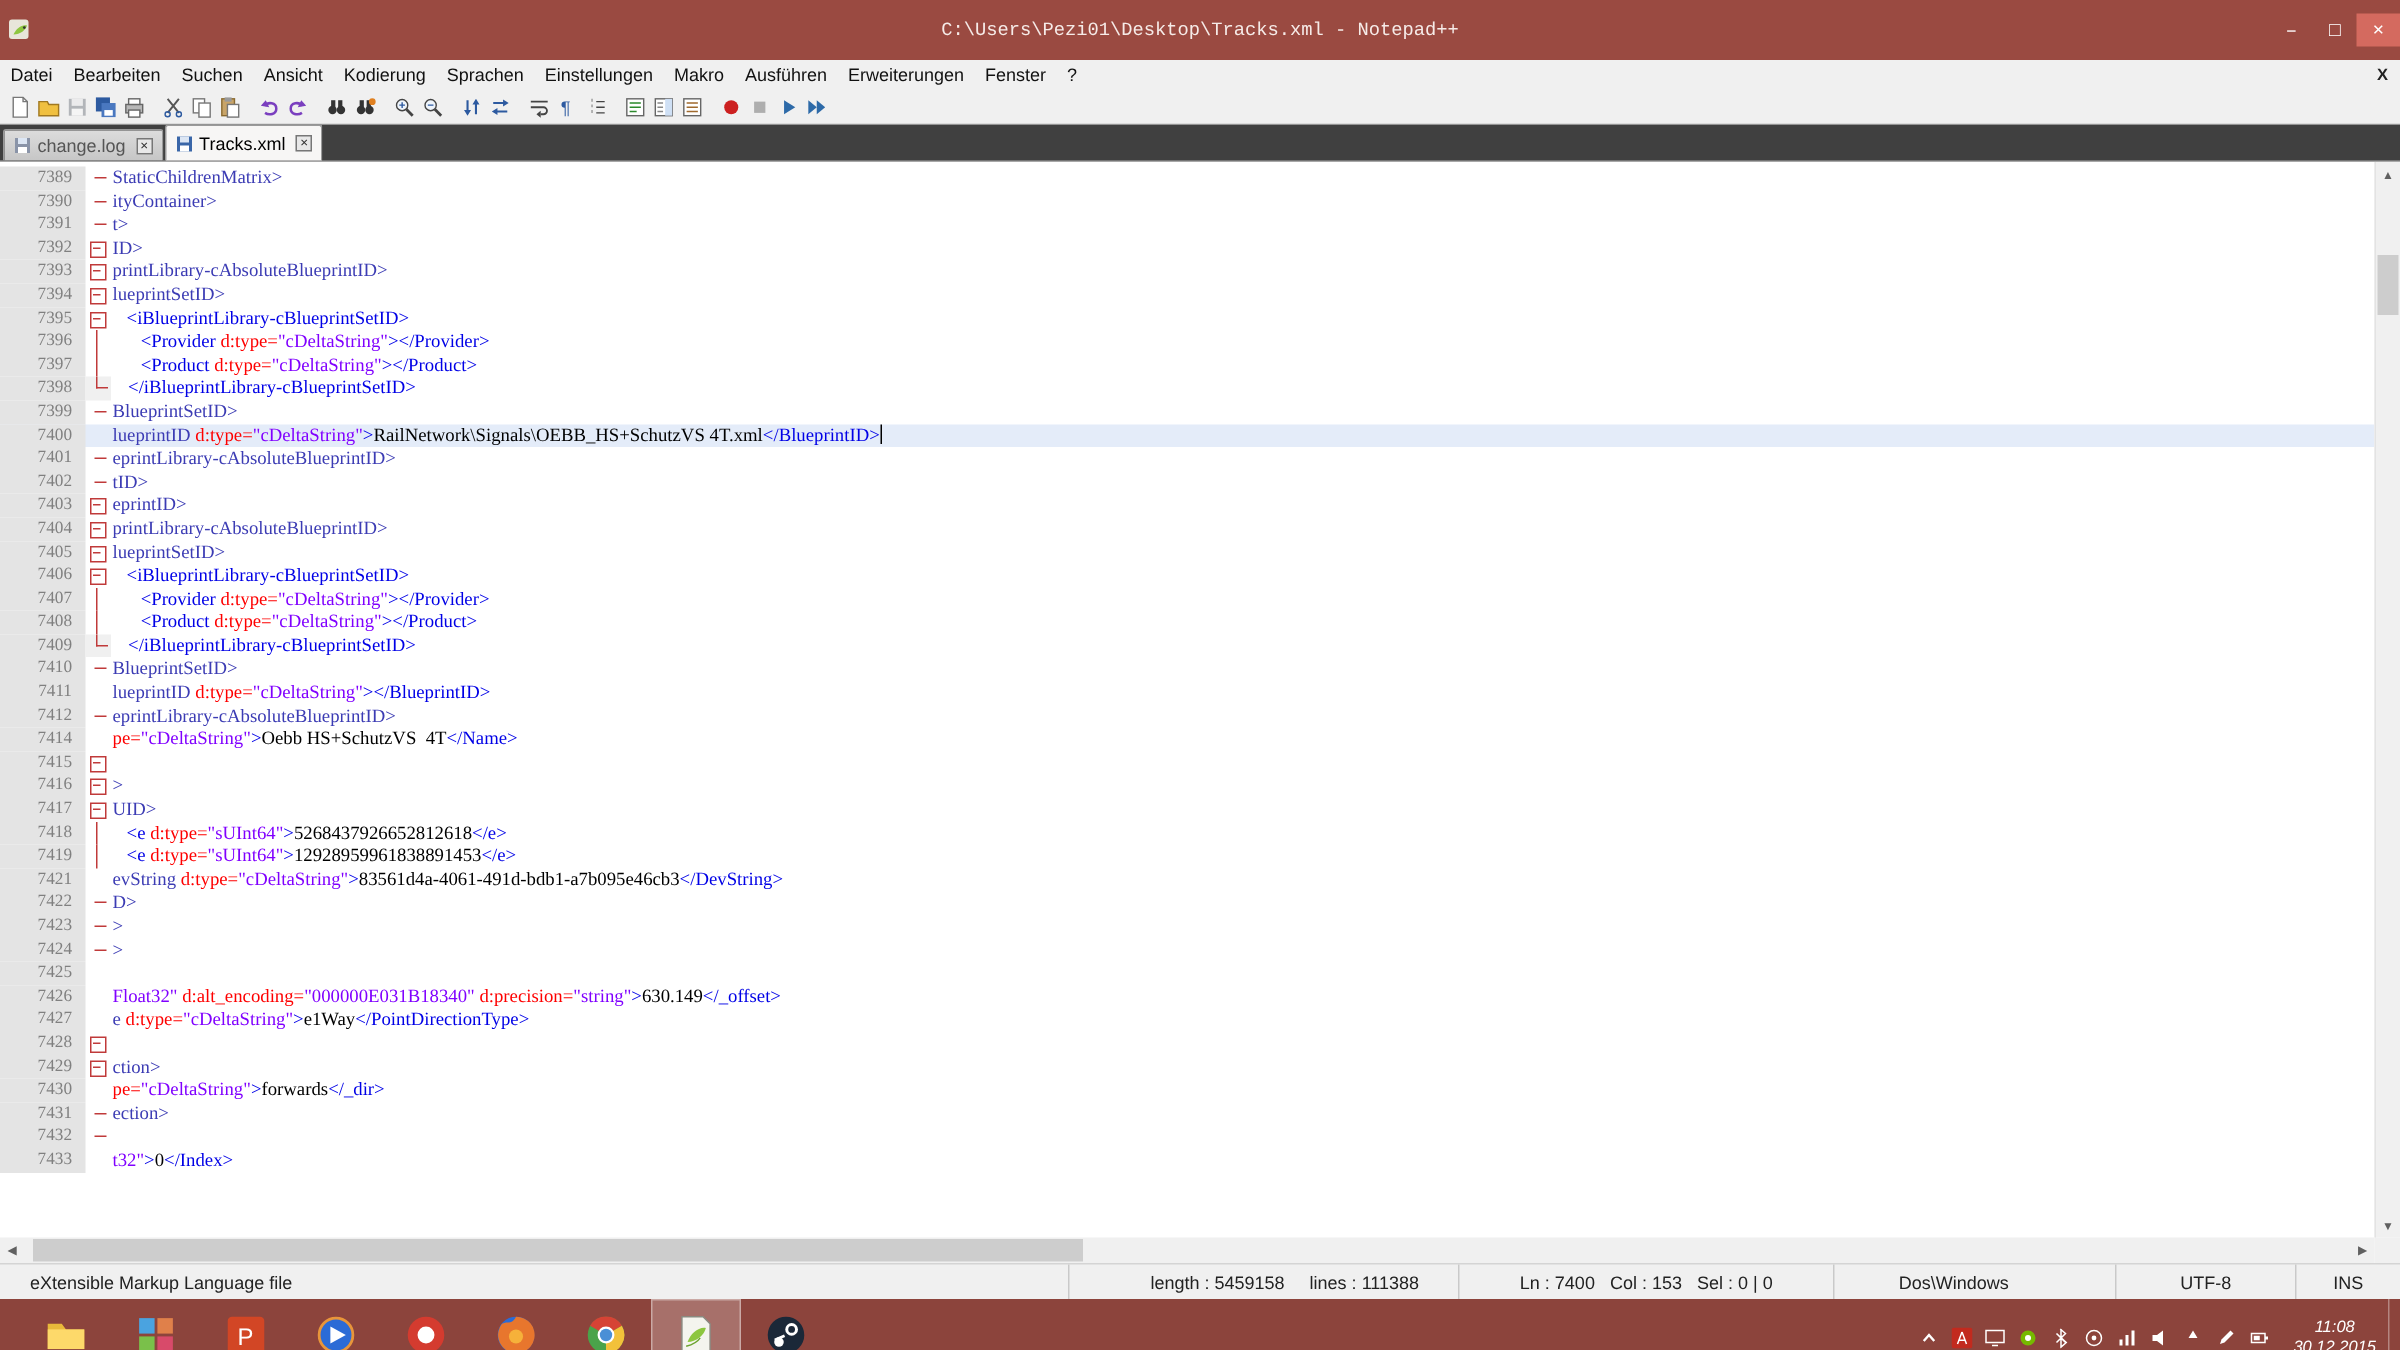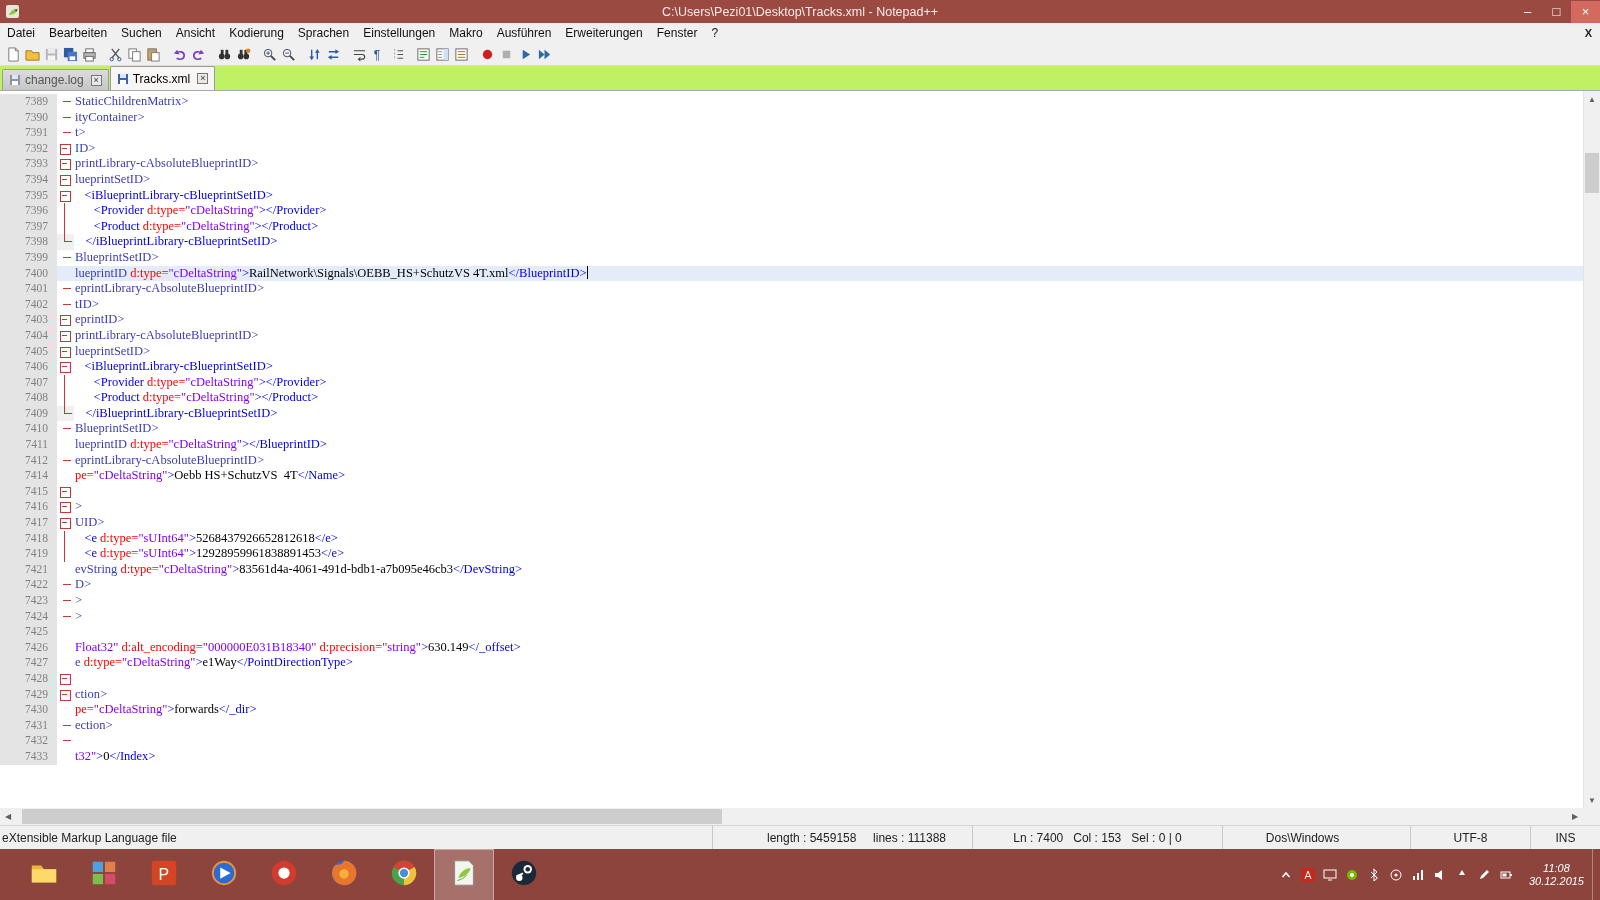--- a/index.html
+++ b/index.html
@@ -1,41 +1,41 @@
 <!DOCTYPE html>
 <html style="--titlebar_bg: #9a4a41; --taskbar_bg: #8c443c; --close_button_bg: #d46a5f; --menubar_bg: #f0f0f0; --current_line_bg: #e4ecf9; --margin_bg: #e4e4e4; --margin_fg: #808080; --fold_mark: #c03a3a; --syntax_tag: #0000e6; --syntax_fragment: #3c3cb4; --syntax_attribute: #fe0000; --syntax_string: #8000ff; --syntax_text: #000000;"><head>
 <meta charset="utf-8">
 <style>
   * { box-sizing: border-box; margin: 0; padding: 0; }
   html,body { width:1600px; height:900px; overflow:hidden; }
   body { font-family:"Liberation Sans", sans-serif; background:#fff; position:relative; }
 
   
-  .titlebar { height:23px; background:var(--titlebar_bg); display:flex; align-items:center; position:relative; }
+  .titlebar { height:40px; background:var(--titlebar_bg); display:flex; align-items:center; position:relative;font-family:Liberation Mono, monospace; }
   .tb-appicon { width:16px; height:16px; margin-left:5px; z-index:2; }
   .tb-appicon svg { width:16px; height:16px; }
   .tb-title { position:absolute; left:0; right:0; text-align:center; color:#f6ebe8; font-size:12.5px; pointer-events:none; }
   .winbtns { display:flex; margin-left:auto; z-index:2; }
   .winbtn { width:29px; height:22px; display:flex; align-items:center; justify-content:center; color:#fff; font-size:13px; }
   .winbtn.close { background:var(--close_button_bg); }
 
   
   .menubar { height:20px; background:var(--menubar_bg); display:flex; align-items:center; font-size:12px; color:#111; }
   .menu-item { padding:2px 7px; }
   .menubar-close { margin-left:auto; margin-right:8px; font-size:11px; color:#222; font-weight:bold; }
 
   
   .toolbar { height:23px; background:var(--menubar_bg); border-bottom:1px solid #dcdcdc; display:flex; align-items:center; padding-left:4px; }
   .tbgroup { display:flex; align-items:center; margin-right:7px; }
   .tool { width:19px; height:19px; display:flex; align-items:center; justify-content:center; }
   .tool svg { width:15px; height:15px; }
   .tool.disabled { opacity:.38; filter:grayscale(85%); }
 
   
-  .tabbar { height:25px; background:#bef264; display:flex; align-items:flex-end; padding-left:2px; border-bottom:1px solid #a8a8a8; }
+  .tabbar { height:25px; background:#404040; display:flex; align-items:flex-end; padding-left:2px; border-bottom:1px solid #a8a8a8; }
   .tab { height:21px; display:flex; align-items:center; padding:0 6px; border:1px solid #9a9a9a; border-bottom:none;
          background:linear-gradient(#dcdcdc,#c6c6c6); margin-right:1px; font-size:12px; color:#555; border-radius:2px 2px 0 0; }
   .tab.active { background:#f7f6f5; color:#000; height:24px; }
   .tab .ticon { width:12px; height:12px; margin-right:4px; }
   .tab .ticon svg { width:12px; height:12px; }
   .tab .tclose { margin-left:7px; font-size:9px; border:1px solid #777; width:11px; height:11px; line-height:9px; text-align:center; color:#333; background:#e8e8e8; }
 
   
   .main { height:717px; display:flex; }
   .editor { flex:1; background:#fff; padding-top:3px; overflow:hidden; }
@@ -66,21 +66,21 @@
   .hrow { height:17px; display:flex; }
   .hscroll { width:1583px; background:#f0f0f0; position:relative; font-size:8px; color:#606060; }
   .harrow { position:absolute; top:0; bottom:0; width:16px; display:flex; align-items:center; justify-content:center; }
   .harrow.right { right:0; }
   .hthumb { position:absolute; top:1px; bottom:1px; left:22px; width:700px; background:#cdcdcd; }
   .corner { width:17px; background:#f0f0f0; }
 
   
   .statusbar { height:24px; background:#f0f0f0; border-top:1px solid #d4d4d4; display:flex; align-items:center; font-size:12px; color:#222; }
   .ss { height:100%; display:flex; align-items:center; justify-content:center; white-space:pre; border-left:1px solid #c9c9c9; }
-  .ss.doctype { flex:1; justify-content:flex-start; padding-left:2px; border-left:none; }
+  .ss.doctype { flex:1; justify-content:flex-start; padding-left:20px; border-left:none; }
   .ss.len { width:260px;padding-left:28px; } .ss.pos { width:250px; } .ss.eol { width:160px; } .ss.enc { width:120px;margin-left:28px; } .ss.ins { width:70px; }
 
   
   .taskbar { height:52px; background:var(--taskbar_bg); display:flex; align-items:center; }
   .taskapps { display:flex; height:100%; padding-left:14px; }
   .tapp { width:60px; height:100%; display:flex; align-items:center; justify-content:center; }
   .tapp svg { width:30px; height:30px; }
   .tapp.active { background:rgba(255,255,255,.24); box-shadow:inset 0 0 0 1px rgba(255,255,255,.4); }
   .tray { margin-left:auto; display:flex; align-items:center; gap:5px; padding-right:6px; }
   .tray-ic { width:17px; height:17px; display:flex; align-items:center; justify-content:center; }

